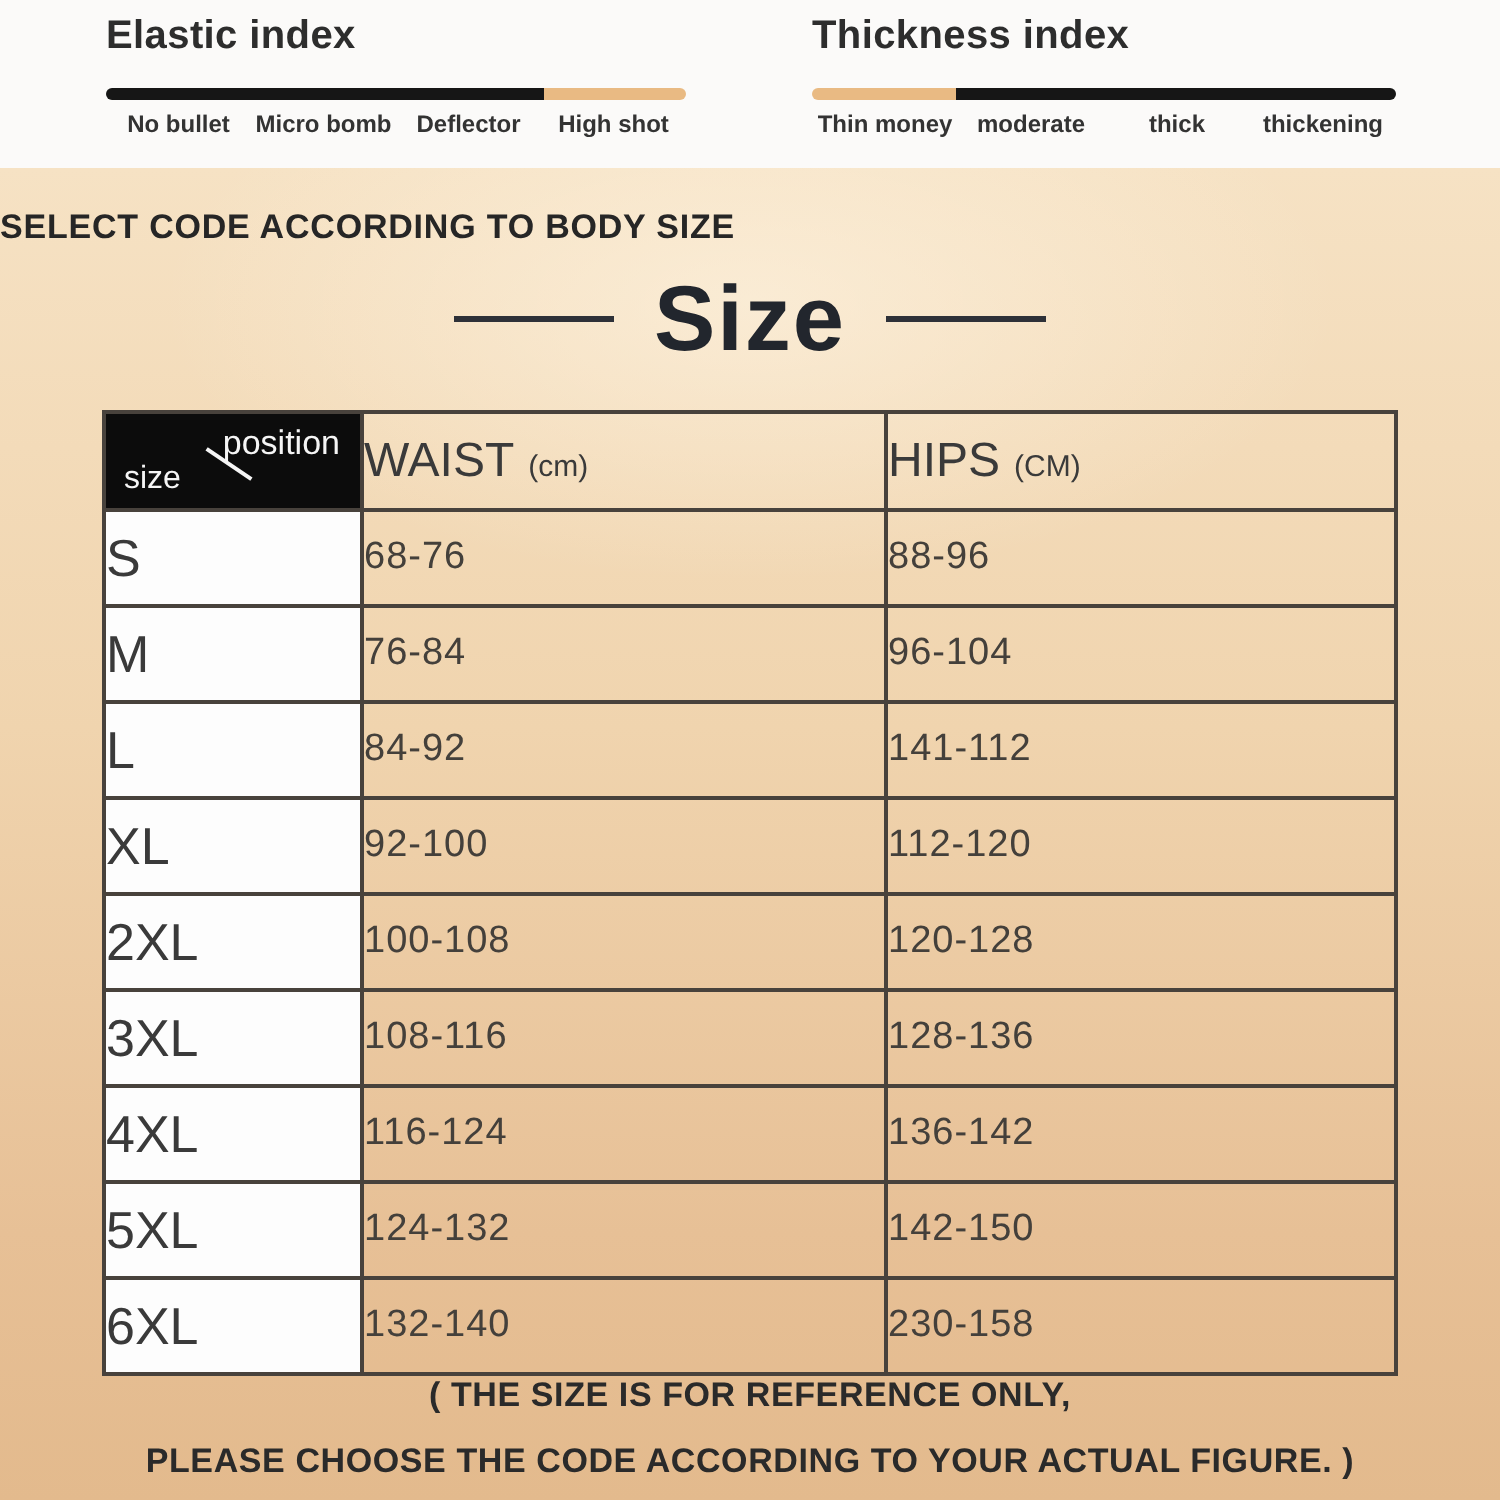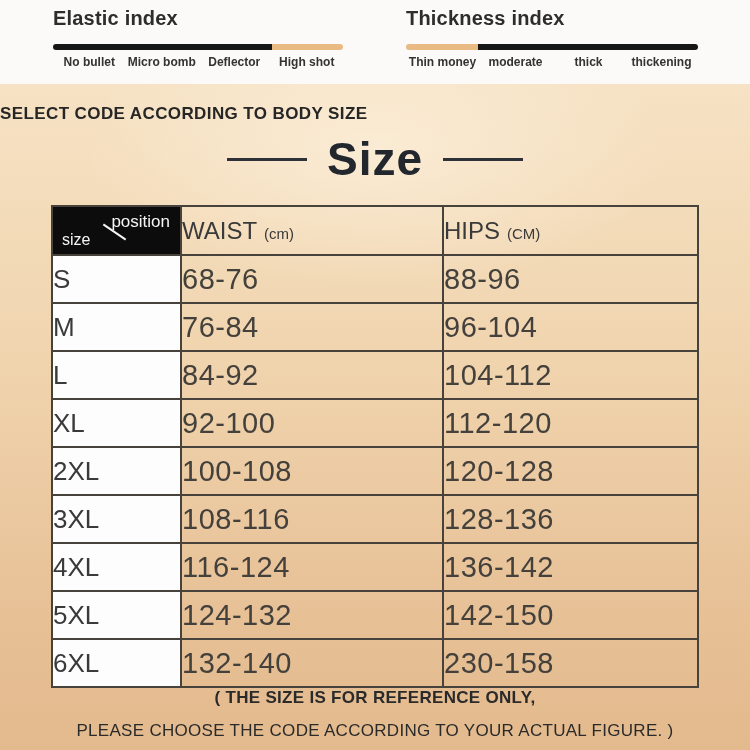--- a/index.html
+++ b/index.html
@@ -81,29 +81,29 @@
   .corner-slash{
     position:absolute;left:48px;top:24px;width:27px;height:2px;
     background:#f5f5f5;transform:rotate(34deg);
   }
   .col-header{font-size:24px;color:#3a3a3a;}
   .col-header .unit{font-size:15px;margin-left:7px;color:#3a3a3a;margin-top:44px;}
   td.size-col{
     background:#fdfdfd;font-size:26px;color:#3a3a3a;
   }
   td.val-cell{
-    font-size:29px;color:#44403b;background:transparent;letter-spacing:0.5px;
+    font-size:19px;color:#44403b;background:transparent;letter-spacing:0.5px;
   }
   
   .footer-note{
     position:absolute;top:604px;left:0;width:100%;text-align:center;
     color:#2a2a2a;
   }
   .footer-note .line1{font-size:17px;font-weight:700;letter-spacing:0.3px;}
-  .footer-note .line2{font-size:17px;font-weight:400;letter-spacing:0.3px;margin-top:13px;}
+  .footer-note .line2{font-size:17px;font-weight:700;letter-spacing:0.3px;margin-top:13px;}
 </style>
 </head>
 <body>
 
 <div class="top-strip">
 
   <div class="index-panel panel-elastic">
     <div class="index-title">Elastic index</div>
     <div class="index-bar">
       <div class="seg-dark elastic-dark"></div>
@@ -171,21 +171,21 @@
         <td class="val-cell">88-96</td>
       </tr>
       <tr>
         <td class="size-col">M</td>
         <td class="val-cell">76-84</td>
         <td class="val-cell">96-104</td>
       </tr>
       <tr>
         <td class="size-col">L</td>
         <td class="val-cell">84-92</td>
-        <td class="val-cell">104-112</td>
+        <td class="val-cell">141-112</td>
       </tr>
       <tr>
         <td class="size-col">XL</td>
         <td class="val-cell">92-100</td>
         <td class="val-cell">112-120</td>
       </tr>
       <tr>
         <td class="size-col">2XL</td>
         <td class="val-cell">100-108</td>
         <td class="val-cell">120-128</td>

